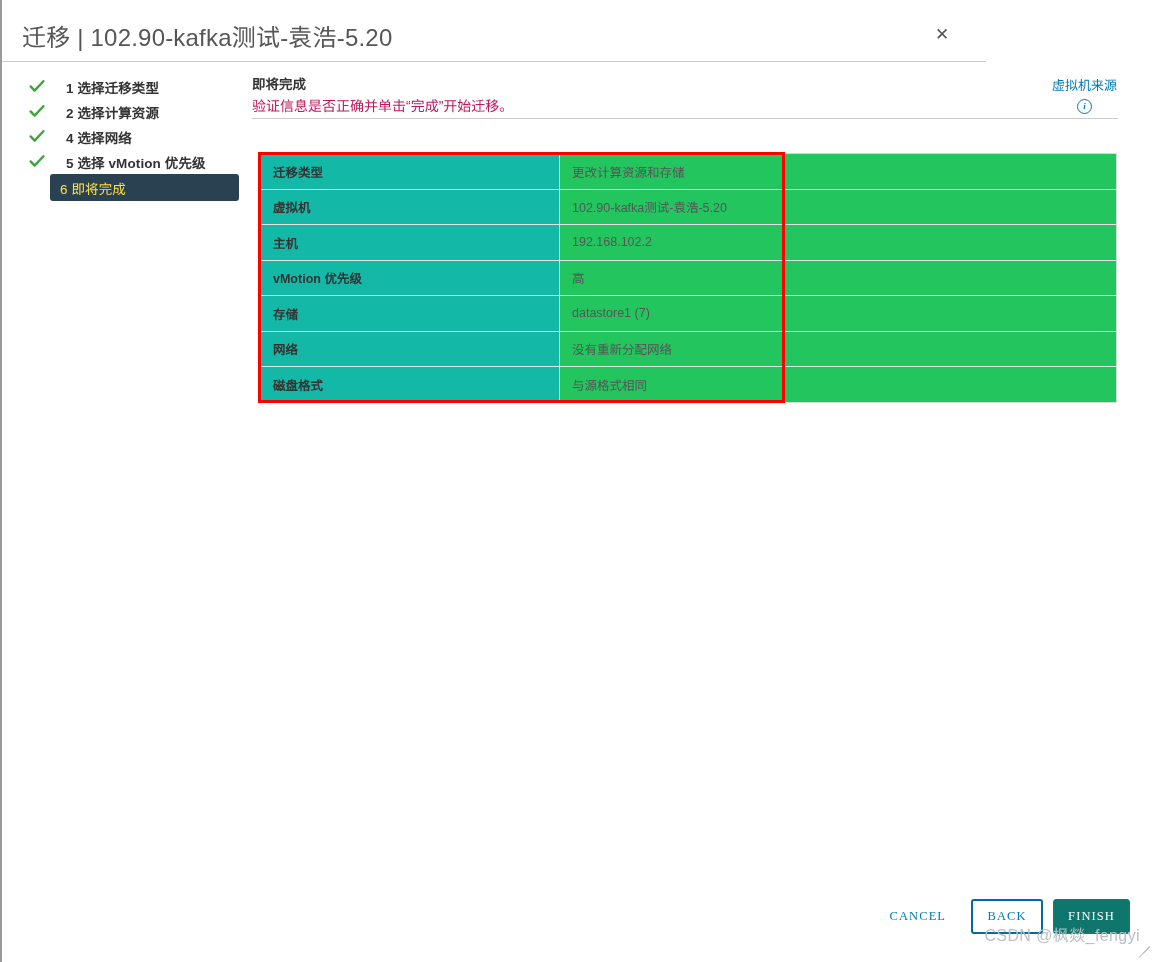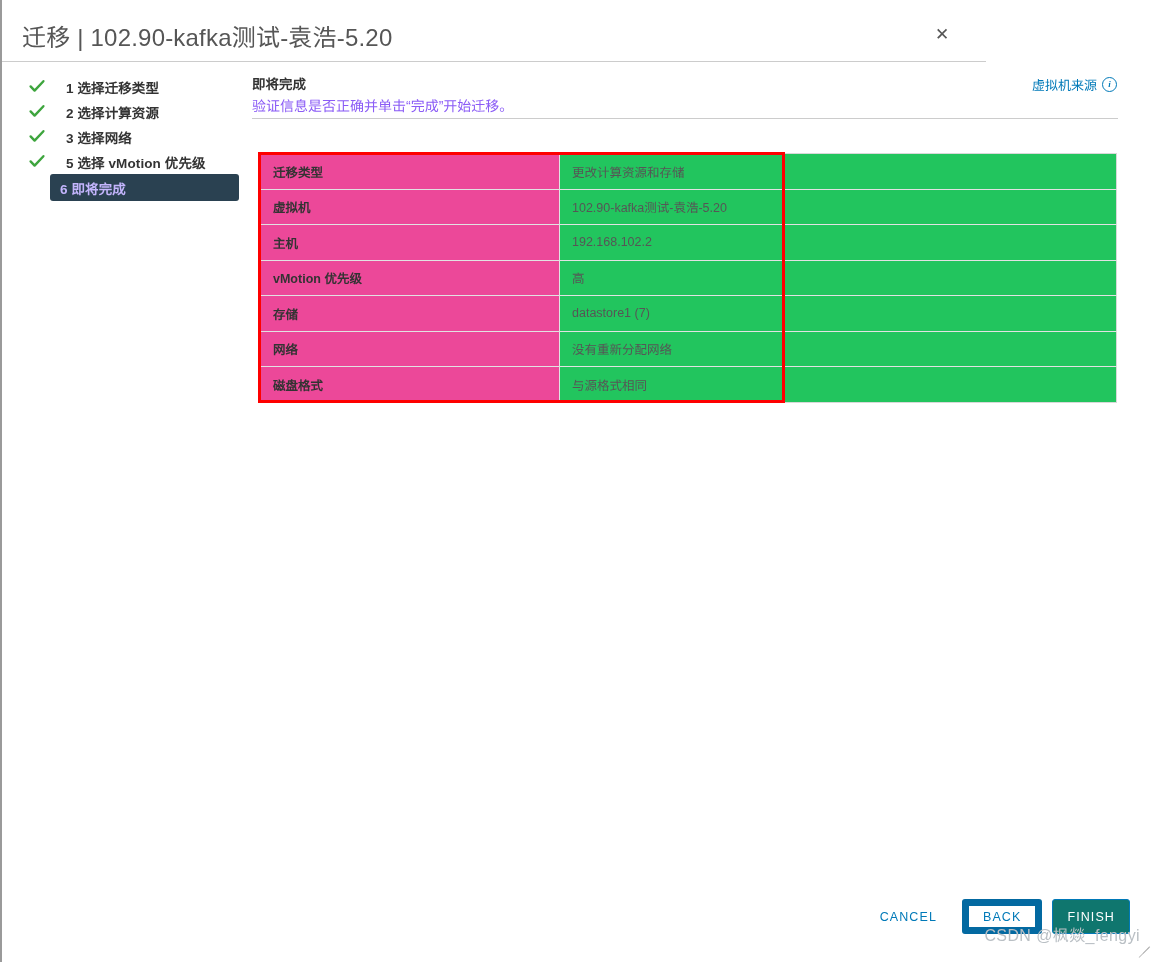--- a/index.html
+++ b/index.html
@@ -99,22 +99,22 @@
   .step-row.active {
     margin-left: 48px;
     margin-right: 11px;
     background: #2a4151;
     border-radius: 3px;
     height: 27px;
     padding-left: 10px;
     box-sizing: border-box;
   }
   .step-row.active .step-label {
-    color: #c4b5fd;
-    font-weight: 700;
+    color: #fde047;
+    font-weight: 400;
   }
 
   
   #main-panel {
     position: absolute;
     left: 248px;
     top: 62px;
     width: 902px;
     height: 830px;
   }
@@ -125,33 +125,34 @@
     font-size: 13.5px;
     font-weight: 700;
     color: #333333;
   }
   #page-subheading {
     position: absolute;
     left: 2px;
     top: 33px;
     font-size: 14px;
     font-weight: 400;
-    color: #8b5cf6;
+    color: #be185d;
   }
   #vm-source-link {
     position: absolute;
     right: 35px;
     top: 13px;
     font-size: 13px;
     color: #0079b8;
     cursor: pointer;
     white-space: nowrap;
     display: flex;
     align-items: center;
     gap: 5px;
+    flex-direction: column;
   }
   #vm-source-link .link-text { text-decoration: none; }
   .info-icon {
     display: inline-block;
     width: 13px; height: 13px;
     border: 1px solid #0079b8;
     border-radius: 50%;
     font-size: 9px;
     line-height: 13px;
     text-align: center;
@@ -187,21 +188,21 @@
   #summary-table td {
     border-bottom: 1px solid #e2e2e2;
     padding: 0 0 0 12px;
     font-size: 12.5px;
     vertical-align: middle;
     box-sizing: border-box;
   }
   #summary-table tr:last-child td { border-bottom: none; }
   #summary-table td.prop-label {
     width: 299px;
-    background: #ec4899;
+    background: #14b8a6;
     font-weight: 700;
     color: #333333;
     border-right: 1px solid #e2e2e2;
   }
   #summary-table td.prop-value {
     width: 557px;
     background: #22c55e;
     font-weight: 400;
     color: #565656;
   }
@@ -228,42 +229,42 @@
   }
   #button-row {
     position: absolute;
     right: 22px;
     top: 7px;
     display: flex;
     align-items: center;
     gap: 10px;
   }
   .btn {
-    font-family: Liberation Sans, sans-serif;
+    font-family: Liberation Serif, serif;
     font-size: 12.5px;
     letter-spacing: 1.1px;
     height: 35px;
     min-width: 72px;
     padding: 0 14px;
     border-radius: 3px;
     cursor: pointer;
     box-sizing: border-box;
     display: inline-flex;
     align-items: center;
     justify-content: center;
     text-align: right;
   }
   .btn-flat {
     background: transparent;
     border: 1px solid transparent;
     color: #0079b8;
   }
   .btn-outline {
     background: #ffffff;
-    border: 7px solid #0369a1;
+    border: 2px solid #0369a1;
     color: #0079b8;
   }
   .btn-solid {
     background: #0f766e;
     border: 1px solid #0079b8;
     color: #ffffff;
   }
 
   
   #watermark {
@@ -322,21 +323,21 @@
       <span class="step-label">2 选择计算资源</span>
     </div>
 
 
     <div class="step-row done">
       <span class="step-check">
         <svg viewBox="0 0 18 18" width="18" height="18" aria-hidden="true">
           <path d="M2.6 9.4 L6.6 13.6 L15.4 4.2" fill="none" stroke="#3ea53e" stroke-width="2.4" stroke-linecap="round" stroke-linejoin="round"></path>
         </svg>
       </span>
-      <span class="step-label">3 选择网络</span>
+      <span class="step-label">4 选择网络</span>
     </div>
 
     <div class="step-row done">
       <span class="step-check">
         <svg viewBox="0 0 18 18" width="18" height="18" aria-hidden="true">
           <path d="M2.6 9.4 L6.6 13.6 L15.4 4.2" fill="none" stroke="#3ea53e" stroke-width="2.4" stroke-linecap="round" stroke-linejoin="round"></path>
         </svg>
       </span>
       <span class="step-label">5 选择 vMotion 优先级</span>
     </div>

